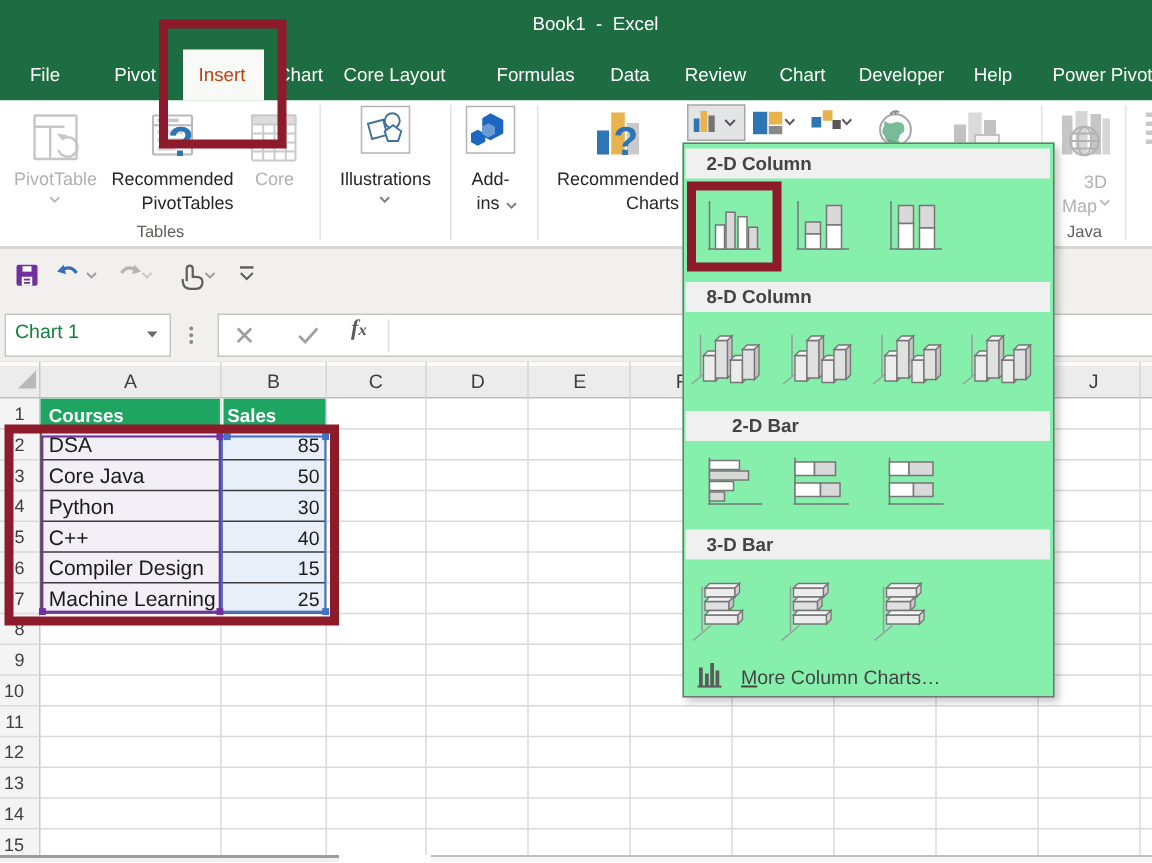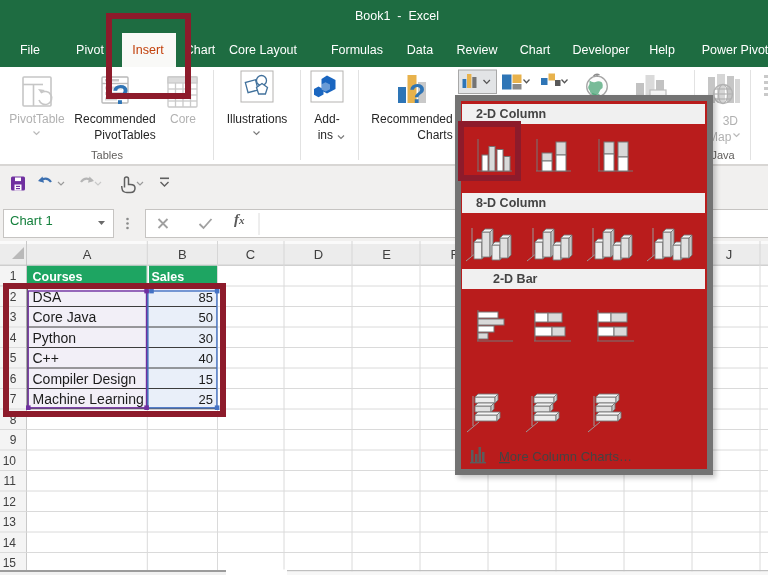--- a/index.html
+++ b/index.html
@@ -17,21 +17,21 @@
   .rlabel{font-size:12px;color:#262626;text-align:right;line-height:16px;transform:translateX(-50%);white-space:nowrap;}
   .rgrey{color:#b1b1b1;}
   .glabel{font-size:11px;color:#605e5c;transform:translateX(-50%);top:82px;white-space:nowrap;}
   .vsep{width:1px;background:#e2e2e2;top:3px;height:90px;}
   
   #qatrow{left:0;top:166px;width:768px;height:41px;background:#f1f0ef;}
   #frow{left:0;top:207px;width:768px;height:34px;background:#f1f0ef;border-bottom:1px solid #d0cece;}
   #namebox{left:3px;top:2px;width:109px;height:27px;background:#fff;border:1px solid #c6c4c2;}
   #fxbox{left:145px;top:2px;width:623px;height:27px;background:#fff;border:1px solid #c6c4c2;border-right:none;}
   
-  #panel{left:455px;top:95px;width:246px;height:368px;background:#b91c1c;border:6px solid #737373;
+  #panel{left:455px;top:95px;width:246px;height:368px;background:#86efac;border:1px solid #737373;
          box-shadow:3px 3px 5px rgba(0,0,0,0.22);z-index:40;}
   .band{left:1px;width:243px;height:20px;background:#f0f0f0;color:#444;font-size:12.5px;font-weight:bold;
         line-height:20px;padding-left:14px;box-sizing:border-box;}
   
   .red{border:6px solid #8d1b2b;z-index:60;}
 </style>
 </head>
 <body>
 
 <div class="abs" id="titlebar"></div>
@@ -357,21 +357,22 @@
   <rect x="0" y="331" width="226" height="3" fill="#f1f1f1"></rect>
   <rect x="287" y="329" width="481" height="1.5" fill="#c0c0c0"></rect>
   <rect x="287" y="330.5" width="481" height="3.5" fill="#f7f7f7"></rect>
   <rect x="226" y="328.5" width="61" height="5.5" fill="#ffffff"></rect>
 </svg>
 </div>
 
 <div class="abs" id="panel">
   <div class="abs band" style="top:3px;">2-D Column</div>
   <div class="abs band" style="top:92px;">8-D Column</div>
-  <div class="abs band" style="top:168px;padding-left:31px;">2-D Bar</div>
+  <div class="abs band" style="top:178px;padding-left:31px;">2-D Bar</div>
+  <div class="abs band" style="top:257px;">3-D Bar</div>
   <svg class="abs" style="left:0;top:0" width="246" height="368" font-family="Liberation Sans, sans-serif">
 
     <g stroke="#767676" stroke-width="1" fill="none">
       <line x1="17" y1="38" x2="17" y2="70"></line>
         <line x1="16" y1="70" x2="51" y2="70"></line>
       <rect x="21" y="54" width="6" height="16" fill="#fff"></rect>
       <rect x="28" y="45.5" width="6" height="24.5" fill="#d9d9d9"></rect>
       <rect x="36" y="48.5" width="6" height="21.5" fill="#fff"></rect>
       <rect x="43" y="55.5" width="6" height="14.5" fill="#d9d9d9"></rect>
     </g>

